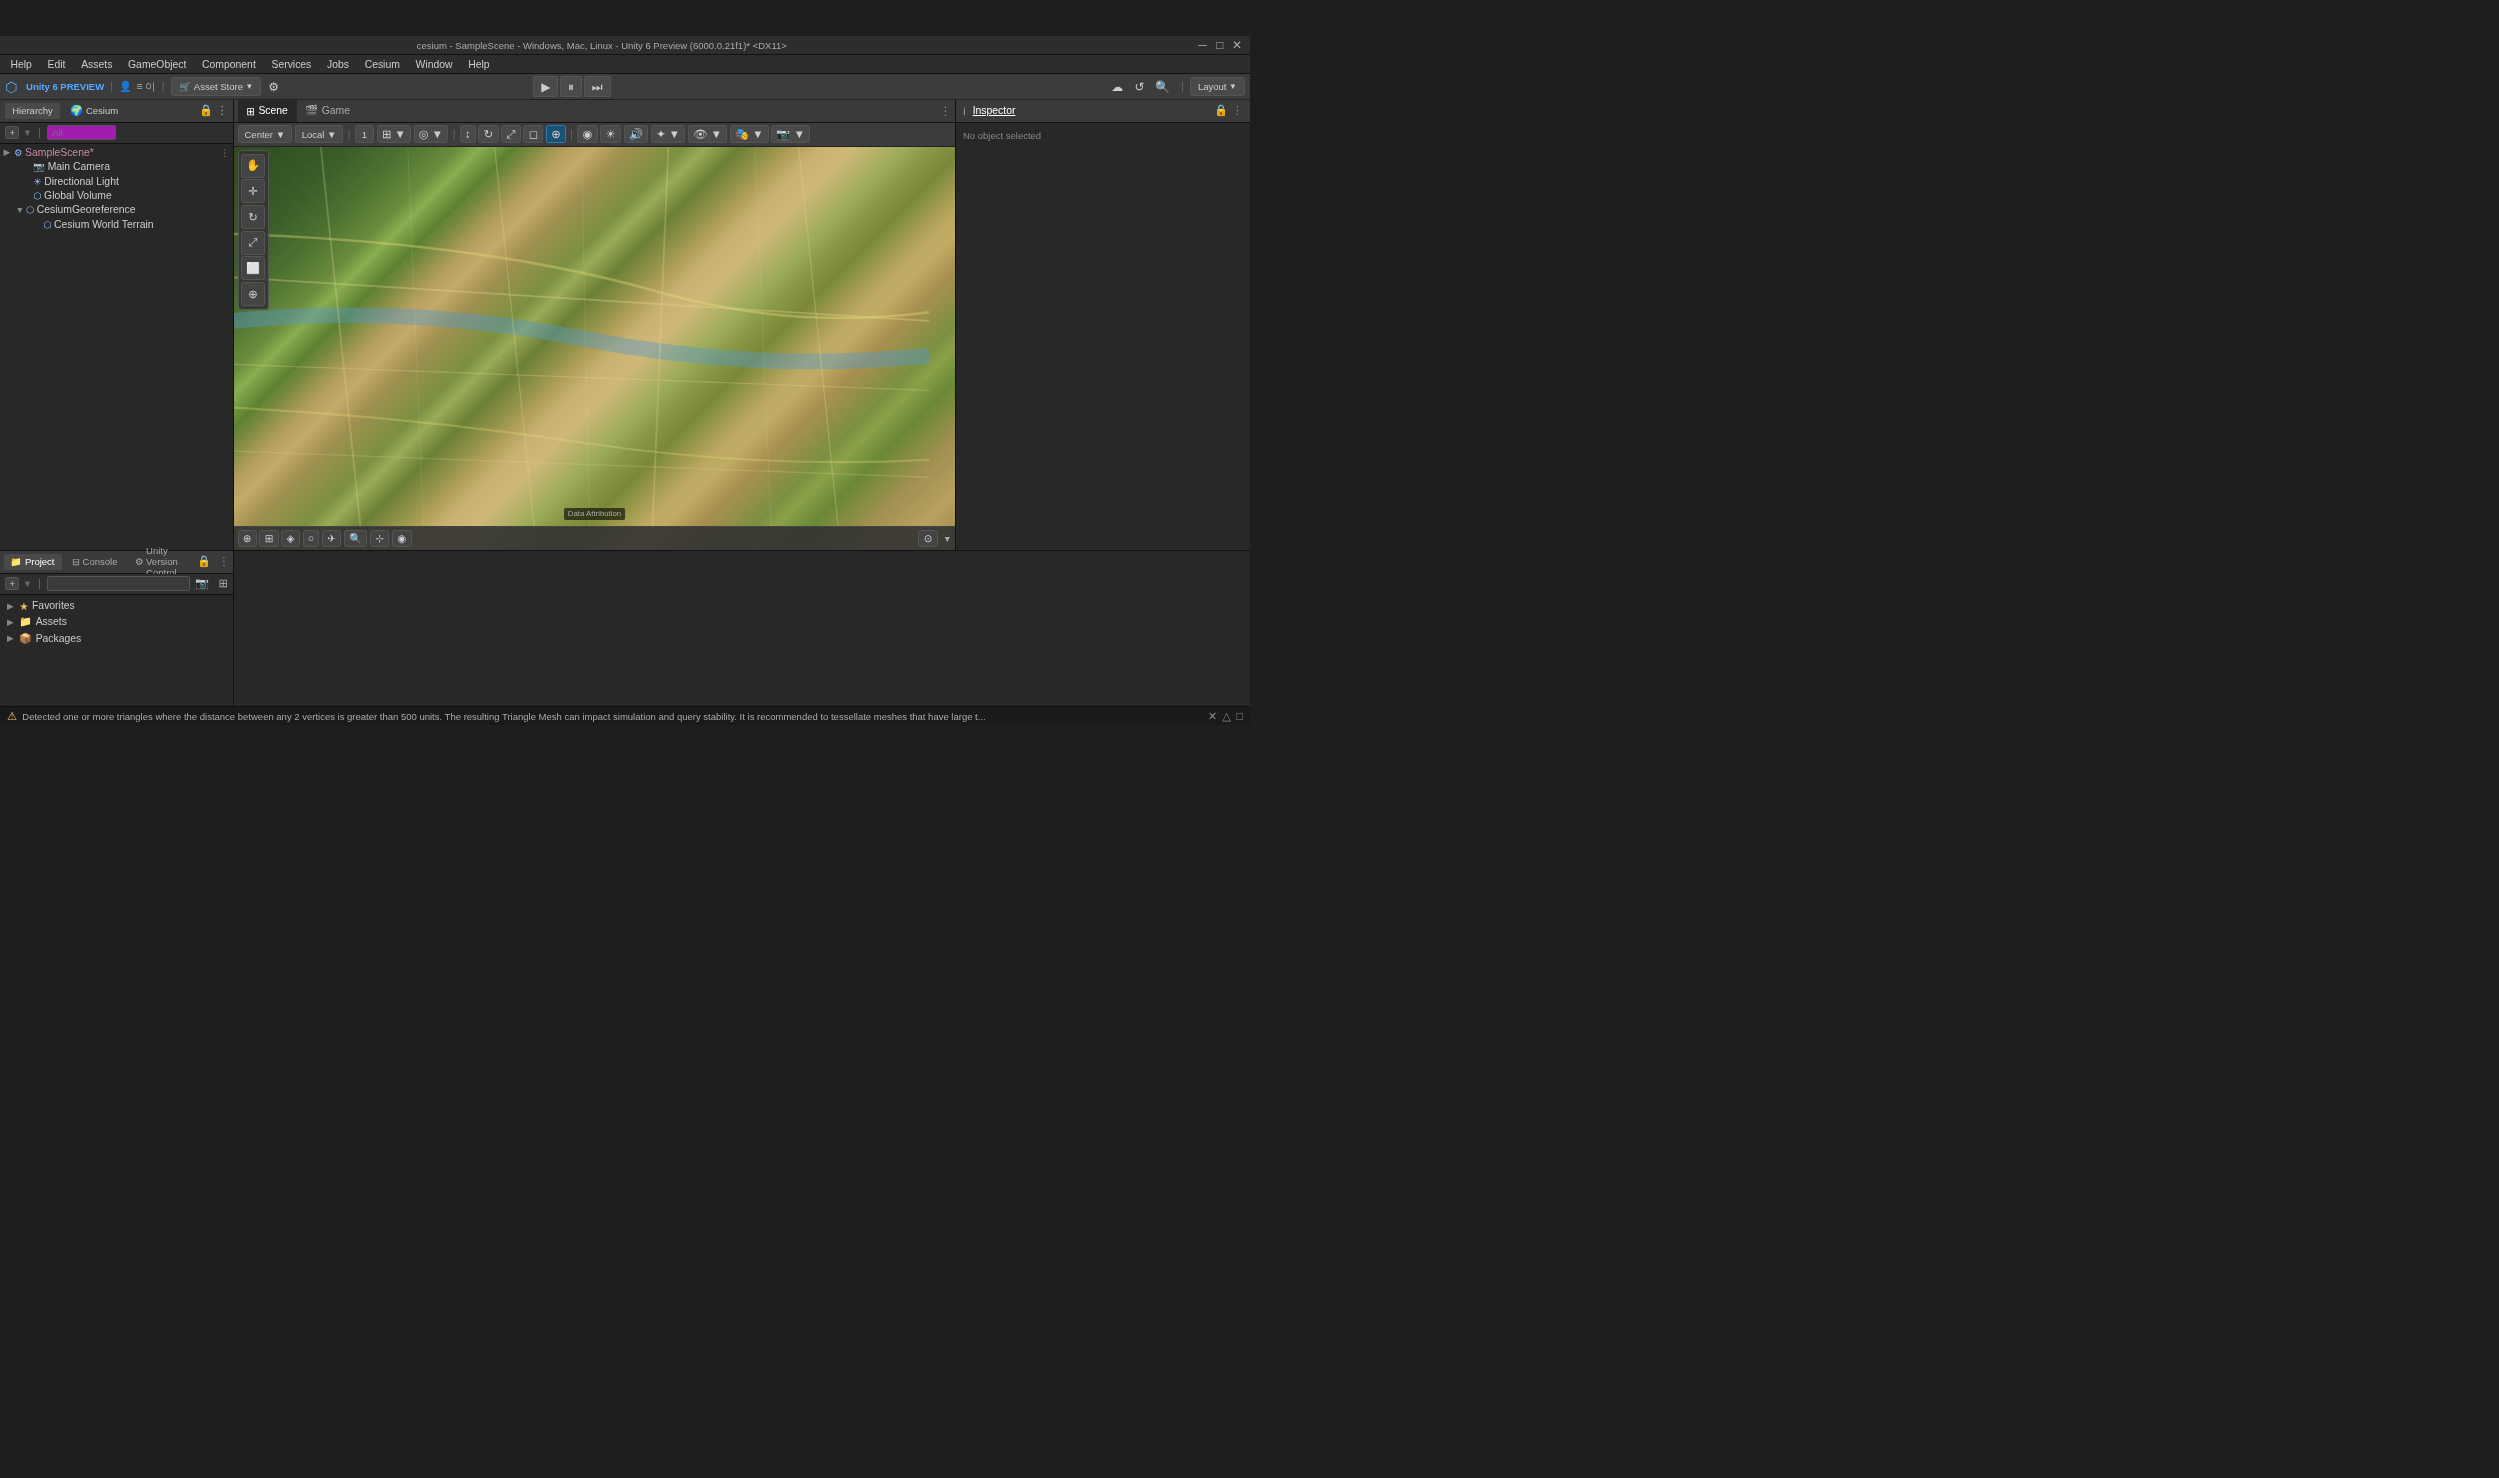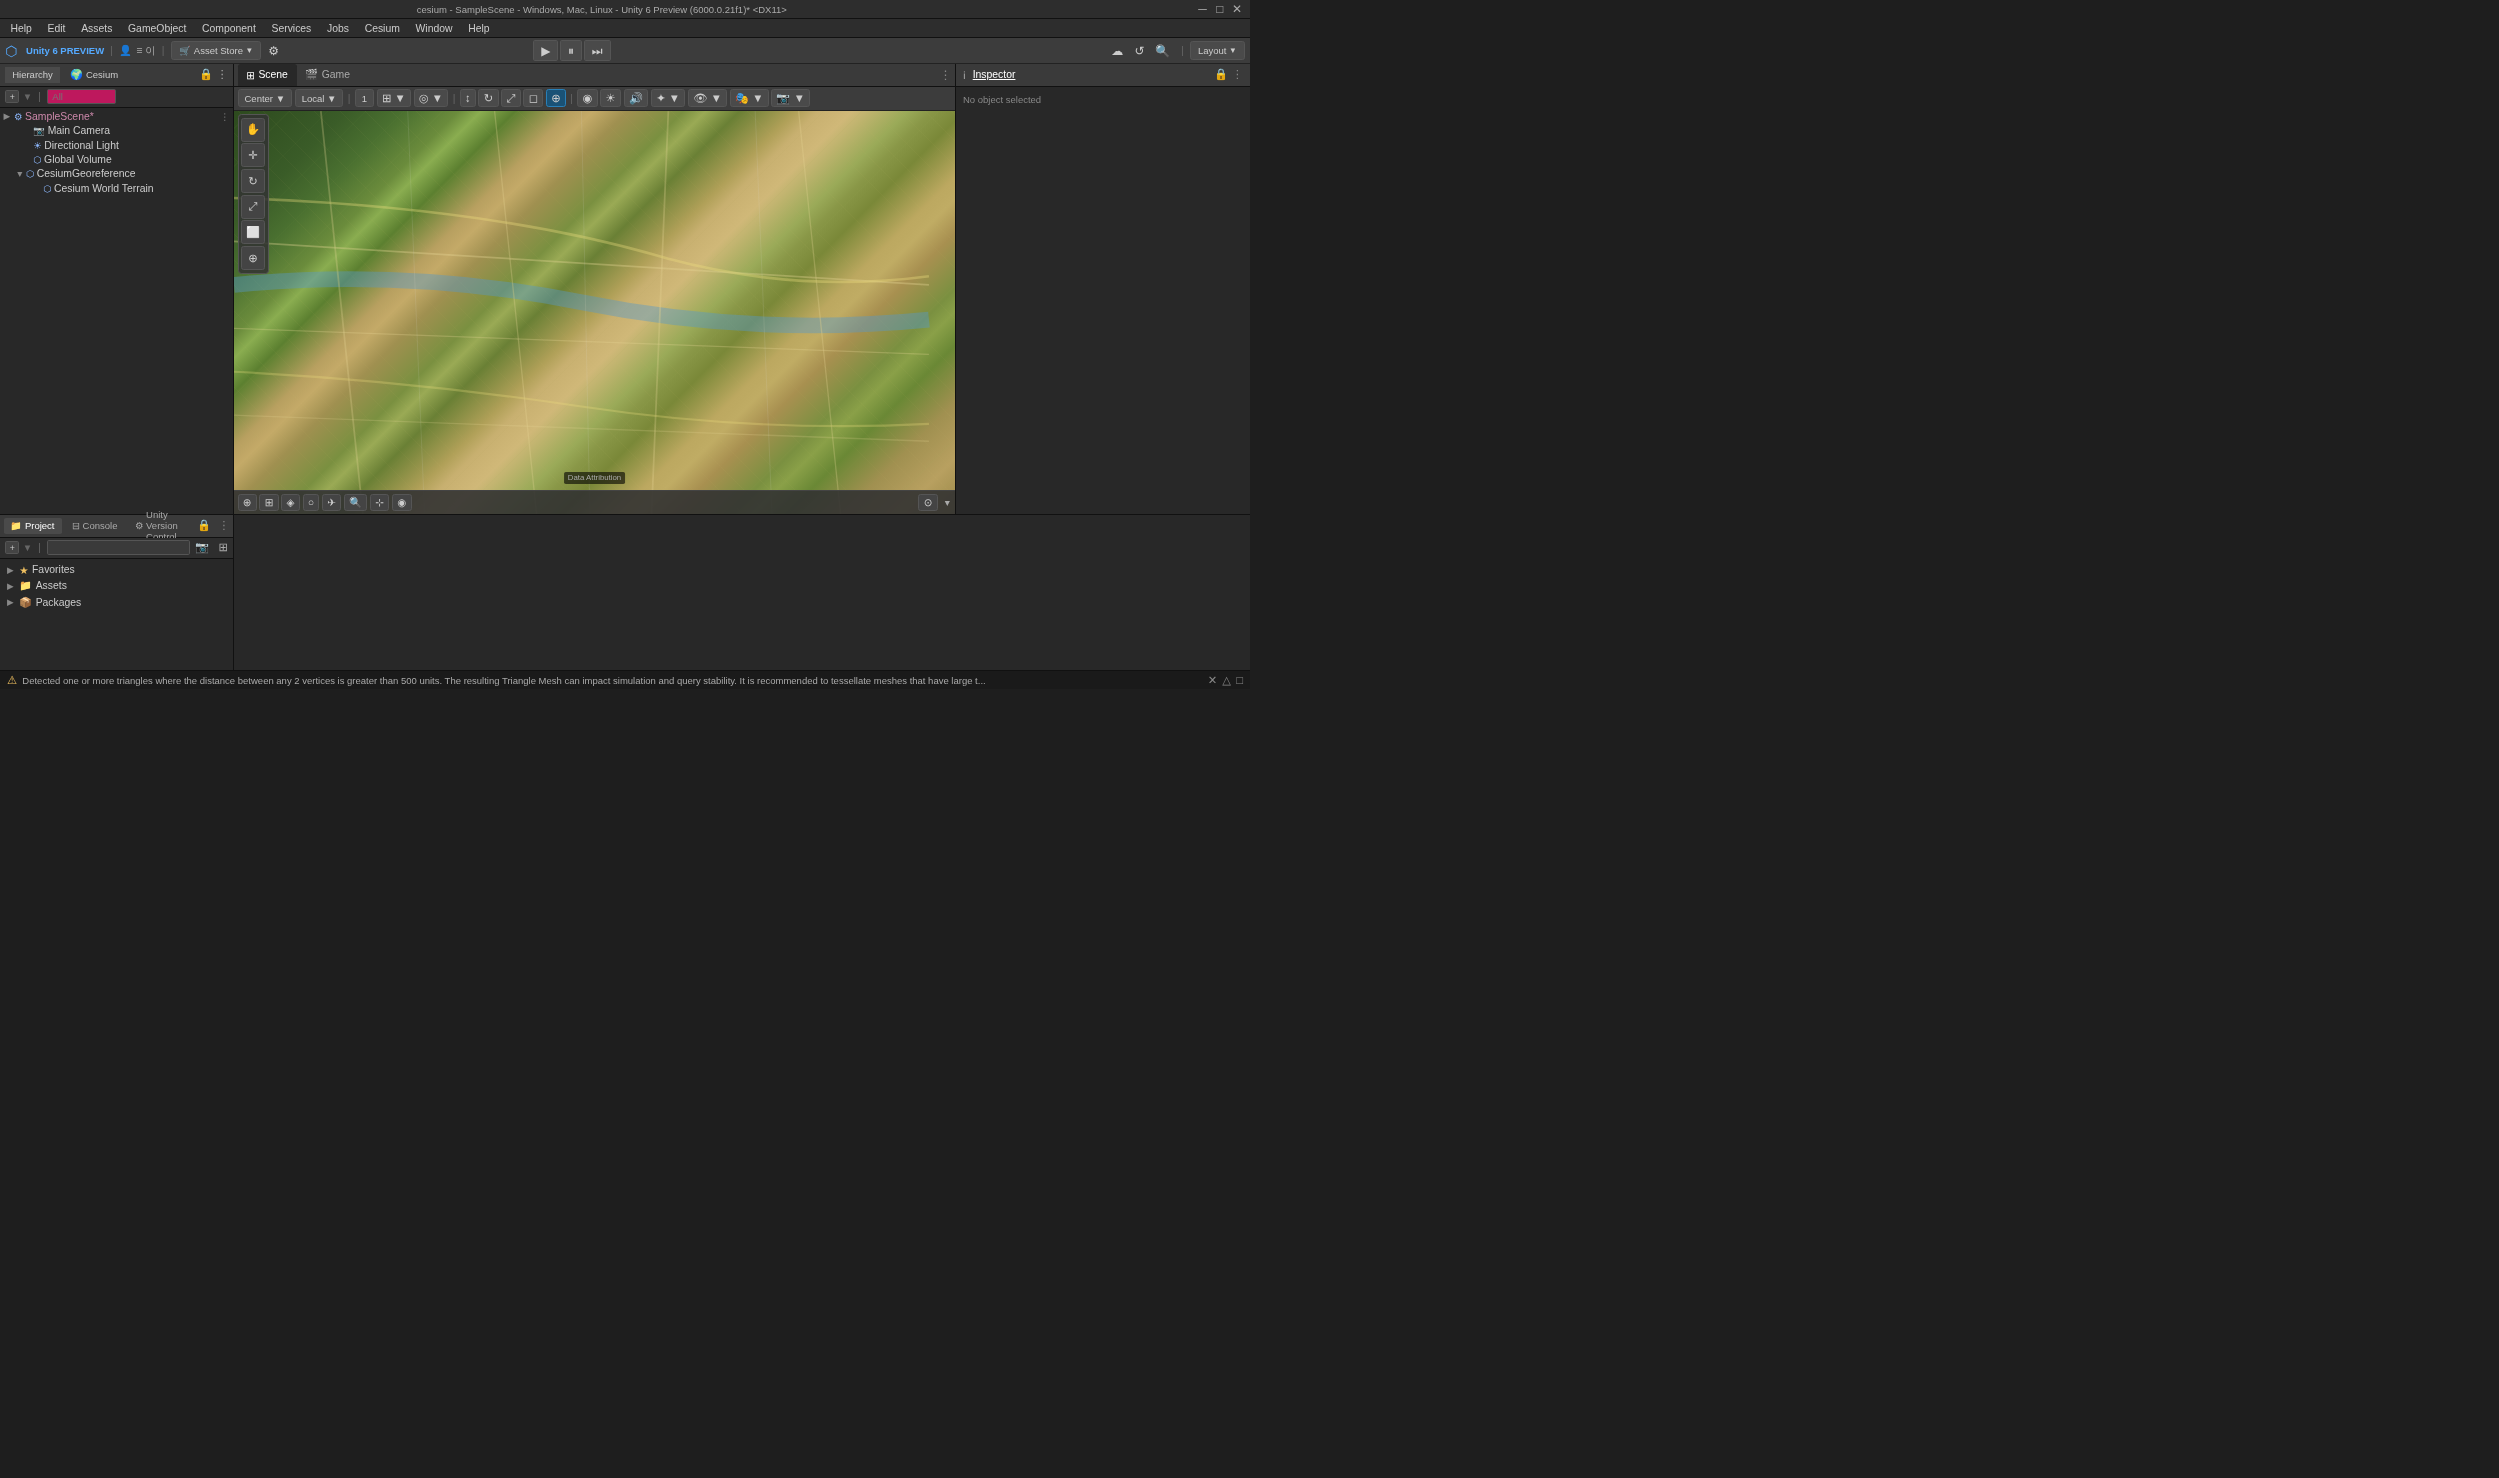--- a/index.html
+++ b/index.html
@@ -17,20 +17,21 @@
     #titlebar {
       background: #2d2d2d;
       height: 19px;
       display: flex;
       align-items: center;
       justify-content: space-between;
       padding: 0 7px;
       font-size: 9.5px;
       color: #aaa;
       border-bottom: 0.9px solid #111;
+      margin-top: 36px;
     }
     #titlebar-controls { display: flex; gap: 5.2px; }
     .title-btn { width: 12px; height: 12px; display: flex; align-items: center; justify-content: center; cursor: pointer; color: #888; font-size: 12px; }
 
     
     #menubar {
       background: #2d2d2d;
       height: 19px;
       display: flex;
       align-items: center;
@@ -140,21 +141,21 @@
     .small-btn {
       background: #444;
       border: 0.9px solid #555;
       color: #ccc;
       padding: 0.9px 3.5px;
       font-size: 8.7px;
       cursor: pointer;
       border-radius: 1.7px;
     }
     .search-box {
-      background: #be185d;
+      background: #a21caf;
       border: 0.9px solid #555;
       color: #ccc;
       padding: 0.9px 4.3px;
       font-size: 9.5px;
       border-radius: 1.7px;
       height: 15.6px;
       width: 69px;
     }
 
     #hierarchy-content {

